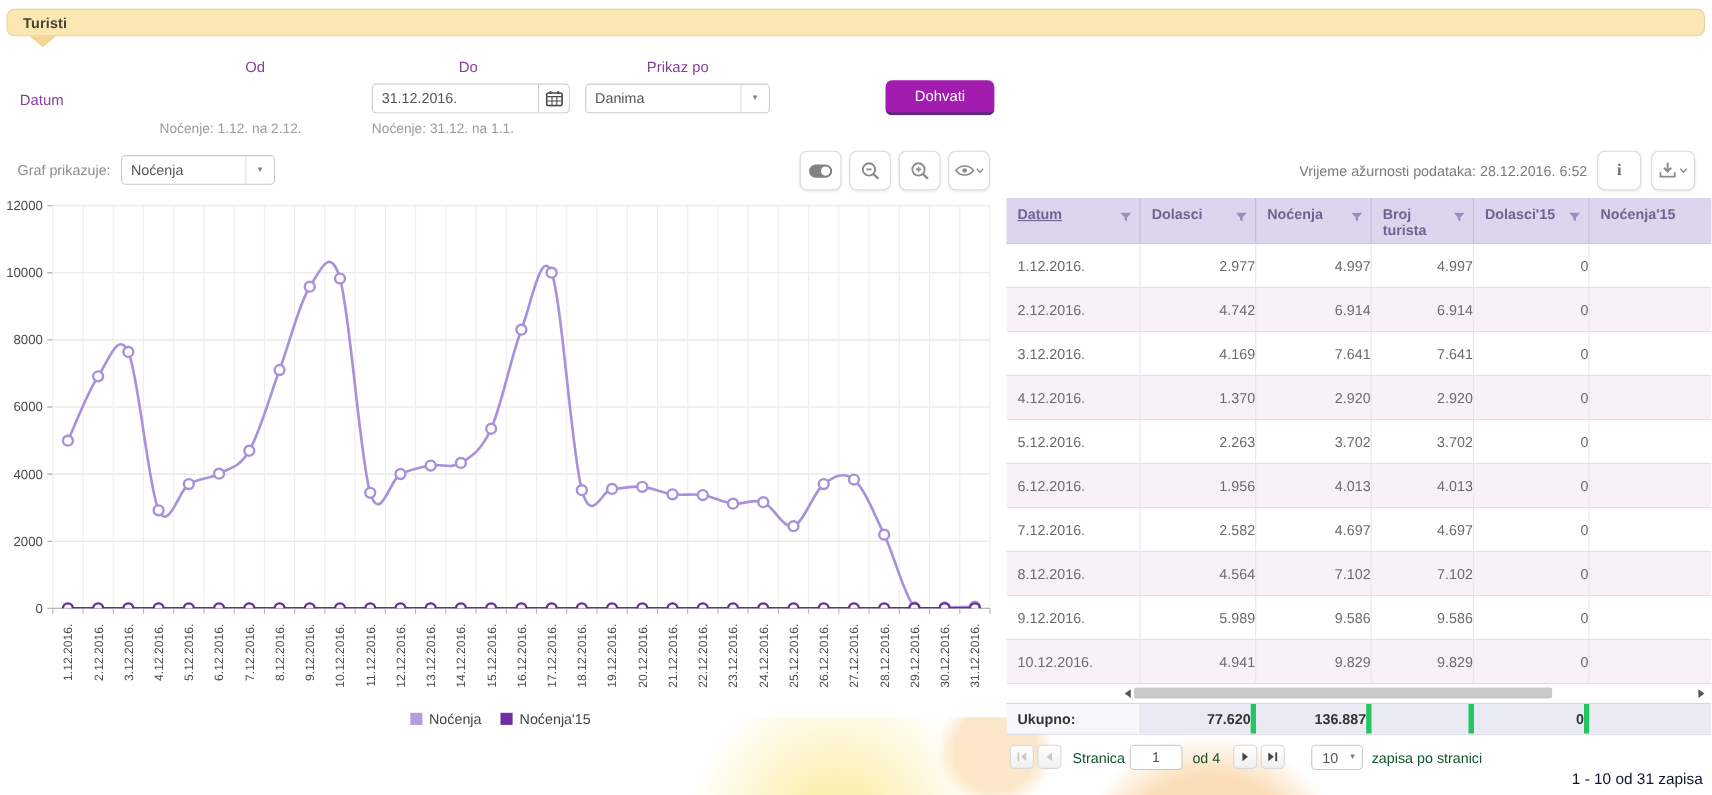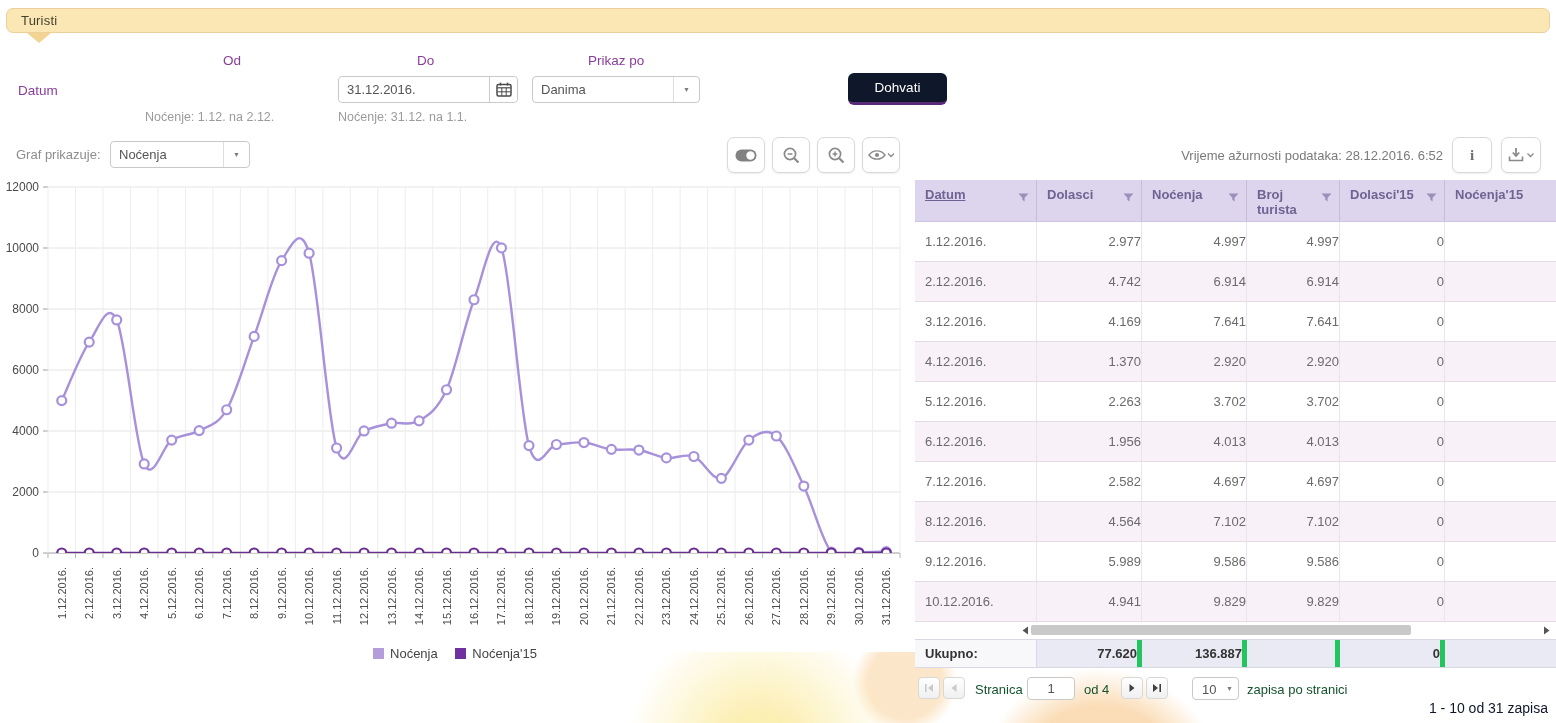--- a/index.html
+++ b/index.html
@@ -10,21 +10,21 @@
 
   
   .decor{position:absolute;left:500px;top:652px;width:780px;height:71px;z-index:0;pointer-events:none;
     background:
       radial-gradient(circle 180px at 260px 100px,rgba(251,236,164,.85) 20%,rgba(251,236,164,0) 75%),
       radial-gradient(circle 62px at 405px 30px,rgba(250,214,166,.6) 60%,rgba(250,214,166,0) 85%),
       radial-gradient(circle 155px at 600px 140px,rgba(249,206,152,.7) 55%,rgba(249,206,152,0) 80%);}
 
   
   .tabbar{position:absolute;left:6px;top:8px;width:1544px;height:25px;background:#fbe7b4;border:1px solid #ecd099;border-radius:7px;z-index:1}
-  .tabbar .tlabel{position:absolute;left:14px;top:4px;font-size:13px;font-weight:normal;color:#46402f;letter-spacing:.2px}
+  .tabbar .tlabel{position:absolute;left:14px;top:4px;font-size:13px;font-weight:bold;color:#46402f;letter-spacing:.2px}
   .tabtri{position:absolute;left:27px;top:33px;width:0;height:0;border-left:12px solid transparent;border-right:12px solid transparent;border-top:10px solid #f3d492;z-index:1}
 
   
   .plabel{position:absolute;font-size:13.5px;font-weight:normal;color:#8a3e9c;z-index:1}
   .hint{position:absolute;font-size:12.5px;color:#9b9b9b;z-index:1}
   .dategroup{position:absolute;top:76px;width:180px;height:27px;border:1px solid #c9c9c9;border-radius:4px;background:#fff;display:flex;z-index:1}
   .datefield{flex:1;min-width:0;border:0;outline:0;padding:0 8px;font-size:13px;color:#555;font-family:inherit;border-radius:4px 0 0 4px}
   .calbtn{width:28px;border:0;border-left:1px solid #c9c9c9;background:#fff;border-radius:0 4px 4px 0;display:flex;align-items:center;justify-content:center;cursor:pointer}
   .selectbox{position:absolute;height:27px;border:1px solid #c9c9c9;border-radius:4px;background:#fff;display:flex;align-items:stretch;z-index:1;cursor:pointer}
   .selectbox .val{flex:1;padding:5px 8px 0 8px;font-size:13px;color:#555;white-space:nowrap;overflow:hidden}
@@ -114,21 +114,21 @@
         </svg>
     </button>
   </div>
   <div class="hint" style="left:338px;top:110px">Noćenje: 31.12. na 1.1.</div>
 
   <div class="selectbox" style="left:532px;top:76px;width:168px">
     <span class="val">Danima</span>
     <span class="arr">▼</span>
   </div>
 
-  <button class="fetchbtn" style="background: #0f172a; margin-left: 43px;">Dohvati</button>
+  <button class="fetchbtn" style="background: #a21caf;">Dohvati</button>
 
   <div class="graflabel">Graf prikazuje:</div>
   <div class="selectbox" style="left:110px;top:141px;width:140px">
     <span class="val">Noćenja</span>
     <span class="arr">▼</span>
   </div>
 
   <div class="toolbtn" style="left:727px">
     <svg width="22" height="13" viewBox="0 0 22 13">
         <rect x="0.5" y="0.5" width="21" height="12" rx="6" fill="#828282"></rect>

